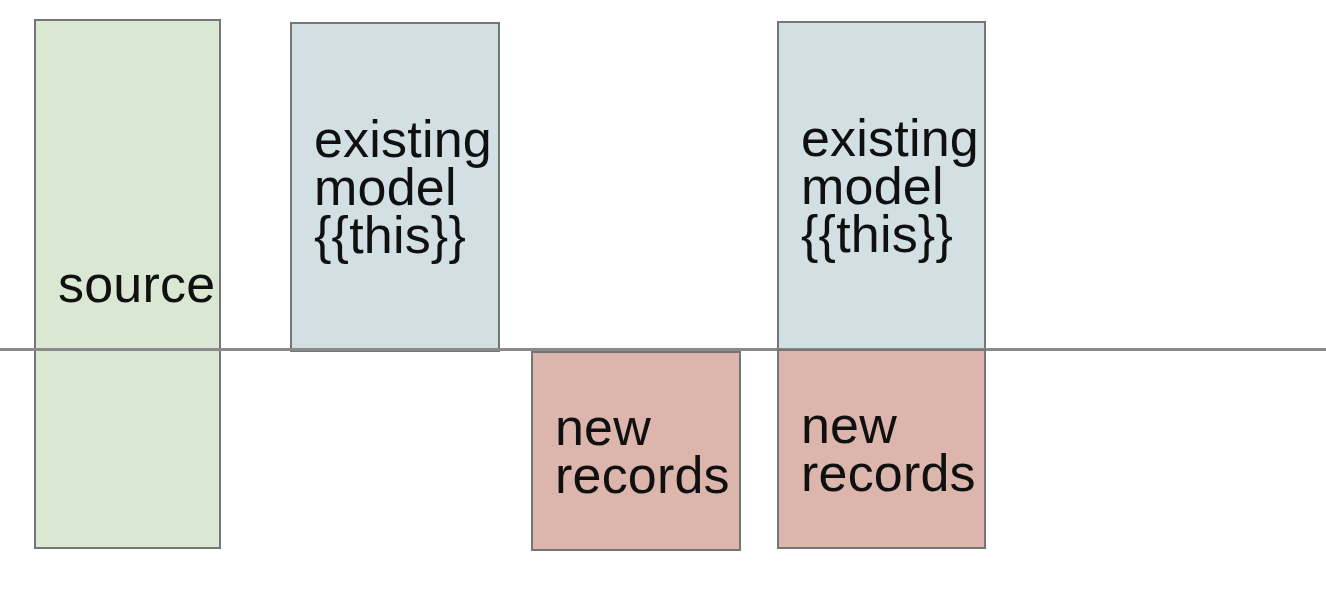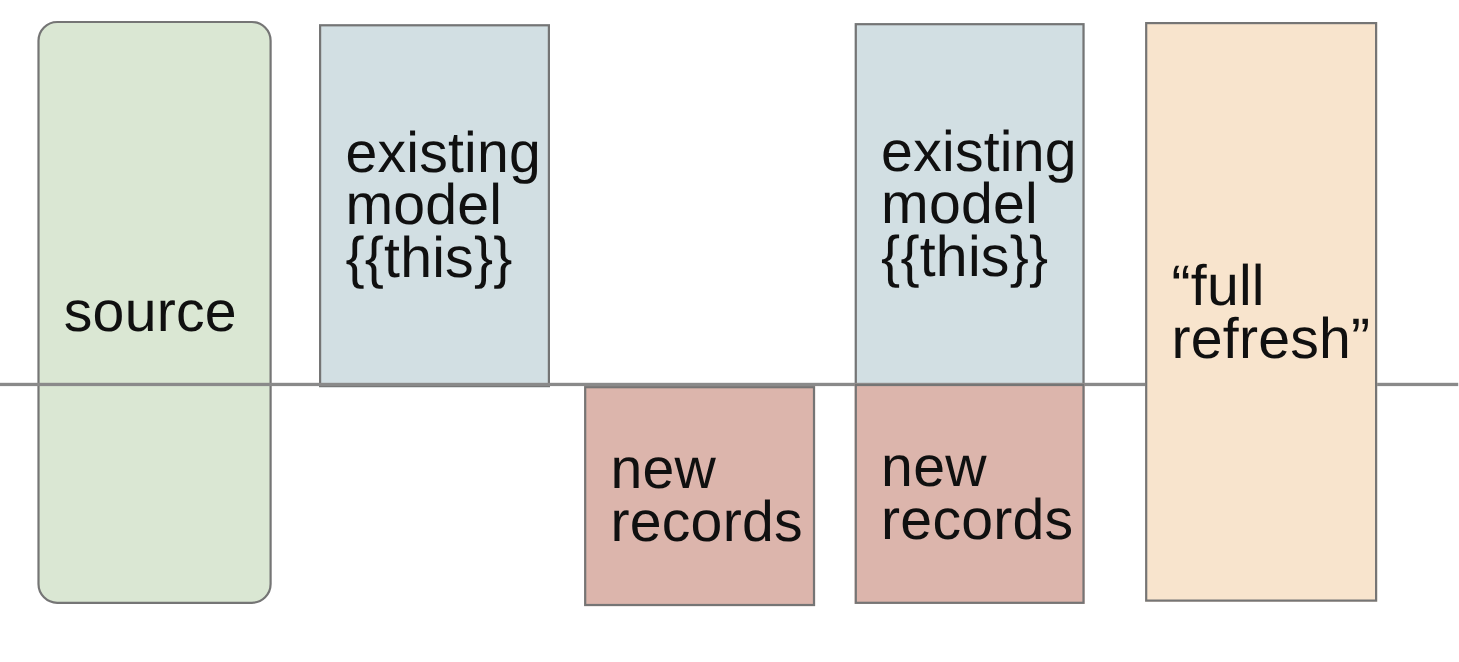--- a/index.html
+++ b/index.html
@@ -34,21 +34,21 @@
   }
   .box .label {
     padding-left: 22px;
     padding-right: 8px;
     font-size: 52px;
     line-height: 48px;
     white-space: pre-line;
     letter-spacing: 0.2px;
   }
   
-  .box-source        { left: 34px;   top: 19px;  width: 213px; height: 530px; z-index: 1; border-radius: 18px; }
+  .box-source        { left: 34px;   top: 19px;  width: 187px; height: 530px; z-index: 1; }
   .box-existing-1    { left: 290px;  top: 22px;  width: 210px; height: 330px; z-index: 1; }
   .box-new-1         { left: 531px;  top: 351px; width: 210px; height: 200px; z-index: 3; }
   .box-existing-2    { left: 777px;  top: 21px;  width: 209px; height: 330px; z-index: 1; }
   .box-new-2         { left: 777px;  top: 349px; width: 209px; height: 200px; z-index: 3; }
   .box-full-refresh  { left: 1041px; top: 20px;  width: 211px; height: 527px; z-index: 3; }
 </style>
 </head>
 <body>
 
 <div class="canvas">
@@ -74,18 +74,14 @@
     <span class="label">existing
 model
 {{this}}</span>
   </div>
 
   <div class="box box-new-2" style="background: rgb(220, 181, 172);">
     <span class="label">new
 records</span>
   </div>
 
-  <div class="box box-full-refresh" style="background: rgb(248, 228, 205);">
-    <span class="label">“full
-refresh”</span>
-  </div>
 
 </div>
 
 </body></html>

